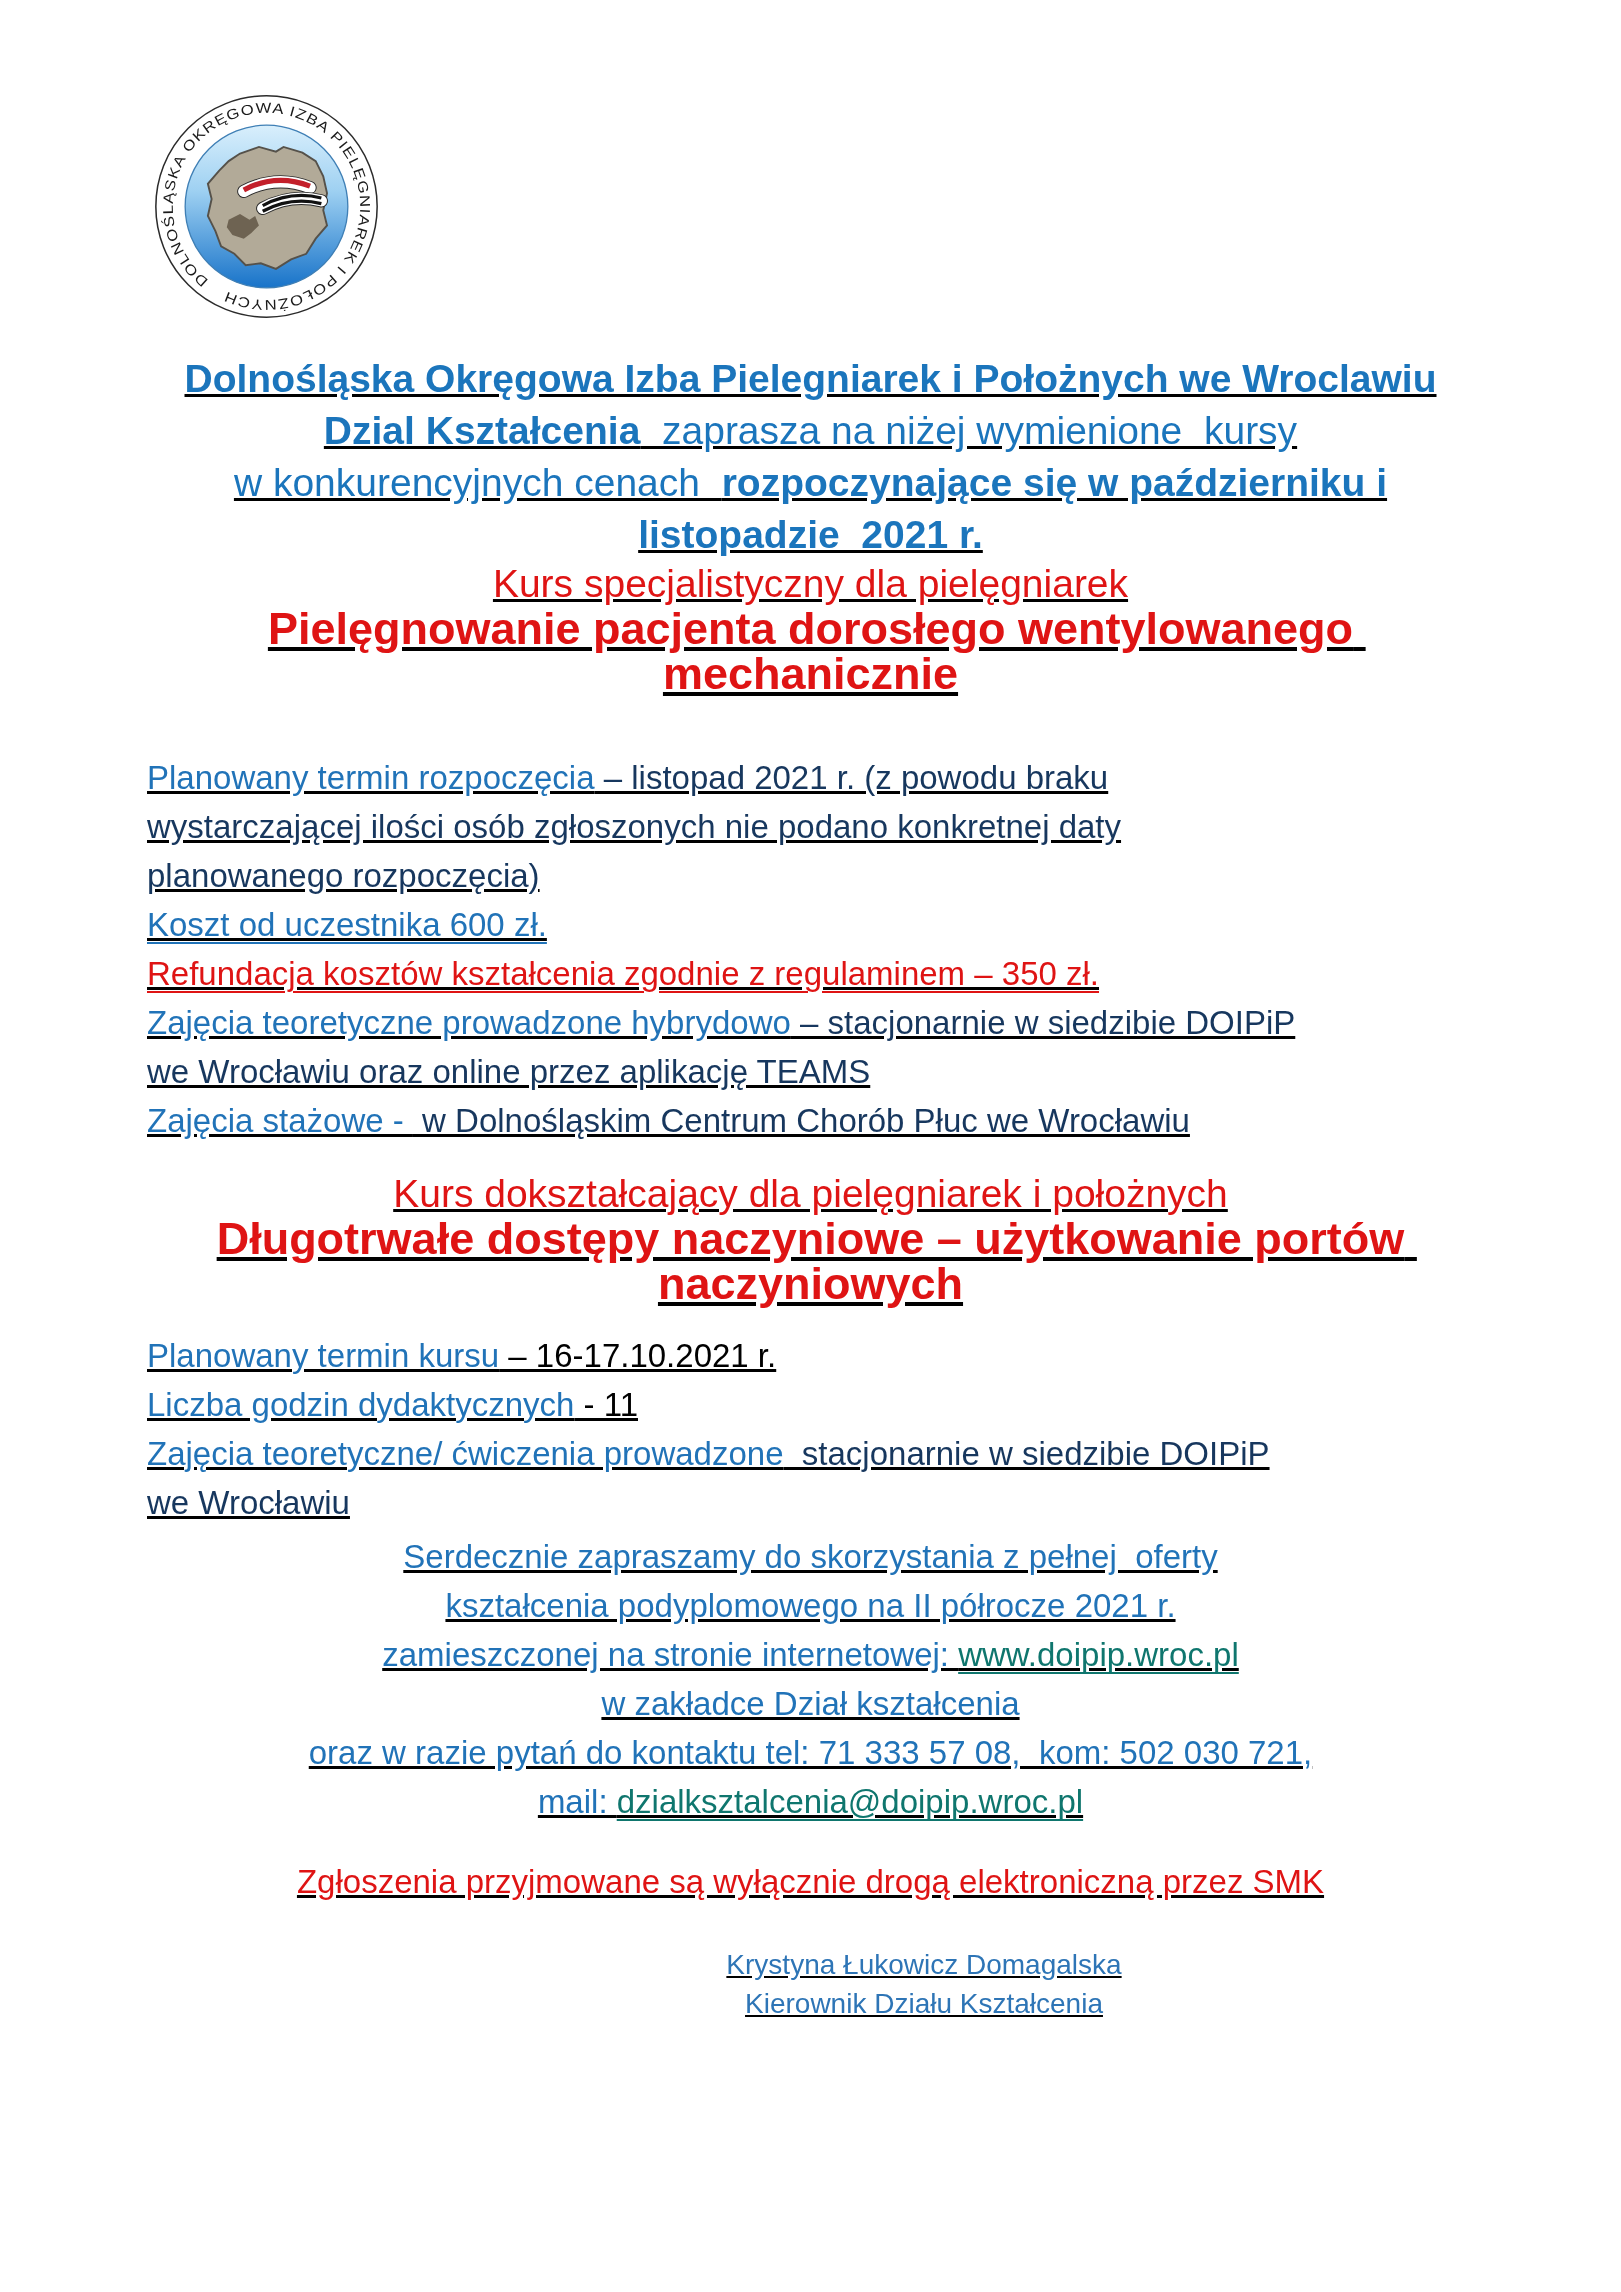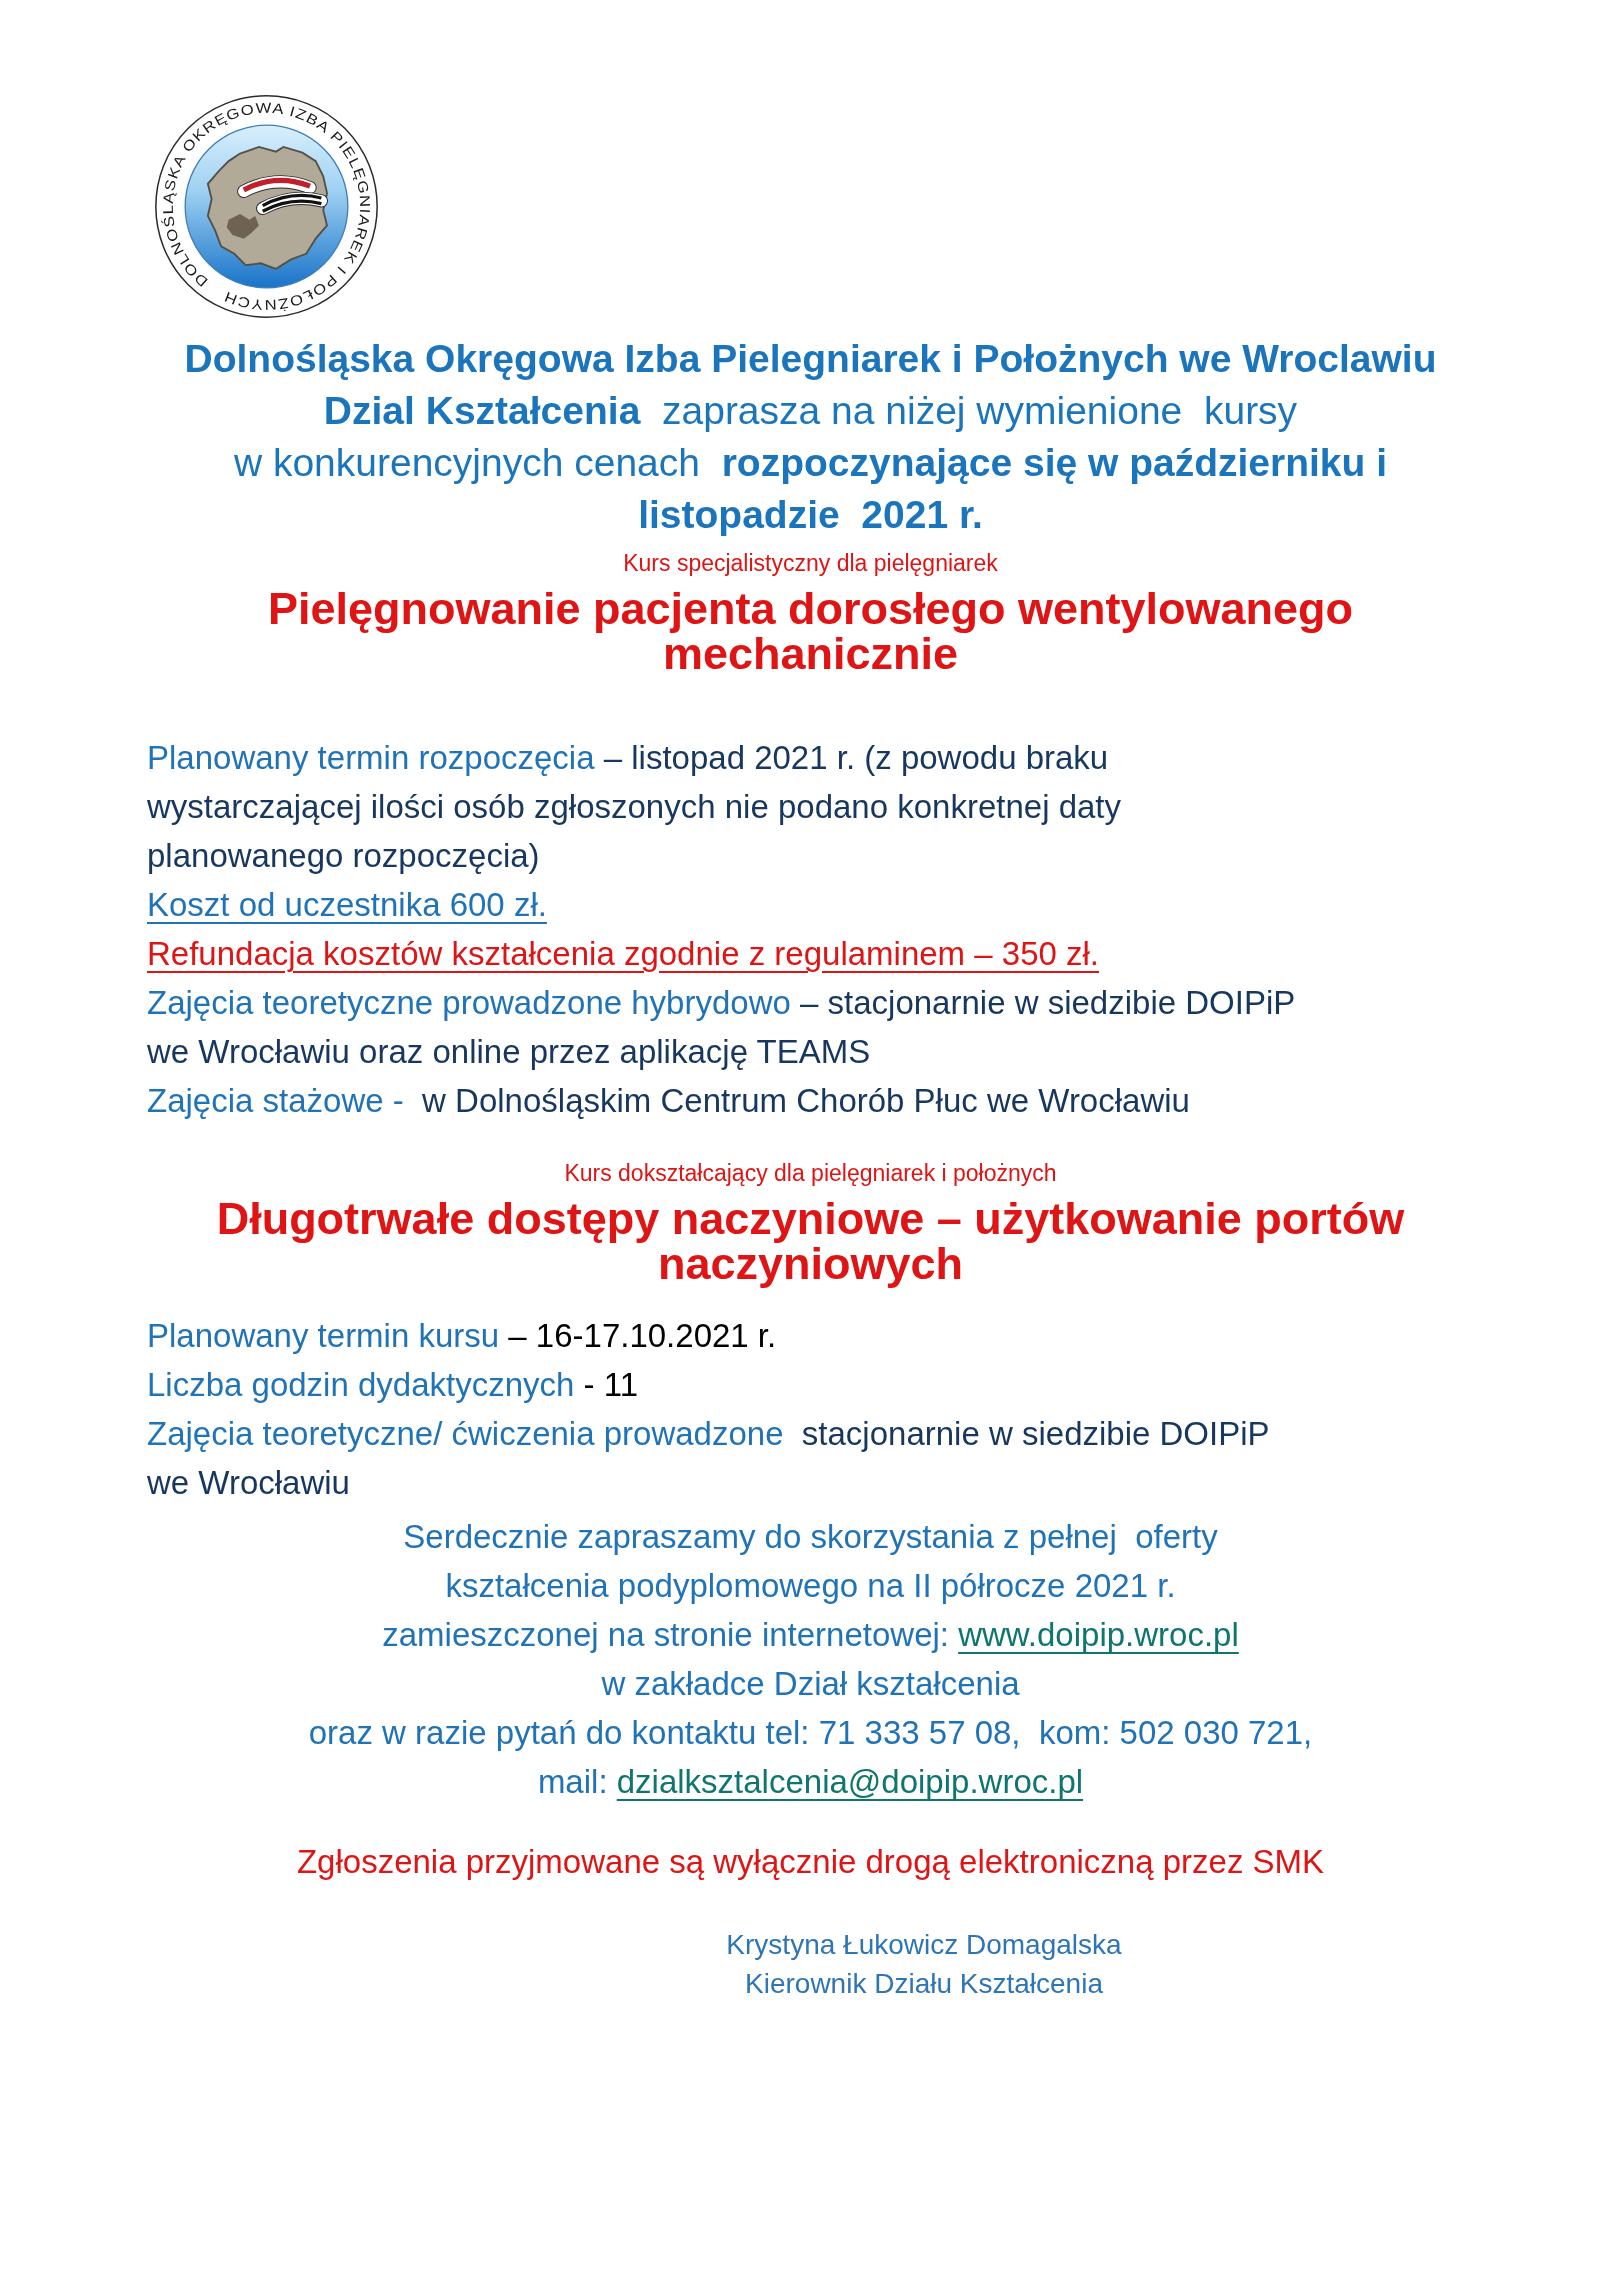--- a/index.html
+++ b/index.html
@@ -10,29 +10,29 @@
     font-family:"Liberation Sans", sans-serif;
     overflow:hidden;
   }
   [data-bind]{white-space:pre-wrap;}
 
   
   .logo{position:absolute;left:153px;top:92px;width:227px;height:229px;}
   .logo svg{width:100%;height:100%;}
 
   
-  .content{position:absolute;left:147px;top:333px;width:1327px;}
+  .content{position:absolute;left:147px;top:353px;width:1327px;text-decoration:underline;}
 
   .title{ text-align:center;font-size:39px;line-height:52px;color:#1B75BC;font-weight:bold;}
   .title .reg{font-weight:normal;}
 
   .center{text-align:center;}
   .red{color:#DF1414;}
 
-  .red-sub{font-size:23px;line-height:45px;color:#DF1414;}
+  .red-sub{font-size:39px;line-height:45px;color:#DF1414;}
   .red-title{font-size:45px;line-height:45px;color:#DF1414;font-weight:bold;}
 
   .para{font-size:33px;line-height:49px;color:#17375E;}
   .para .line{min-height:49px;}
   .lbl{color:#2173B8;}
   .dark{color:#17375E;}
   .blk{color:#000000;}
   .u{text-decoration:underline;text-underline-offset:5.9px;text-decoration-thickness:2px;text-align:right;}
   .u-red{color:#DF1414;text-decoration:underline;text-underline-offset:5.9px;text-decoration-thickness:2px;}
 

